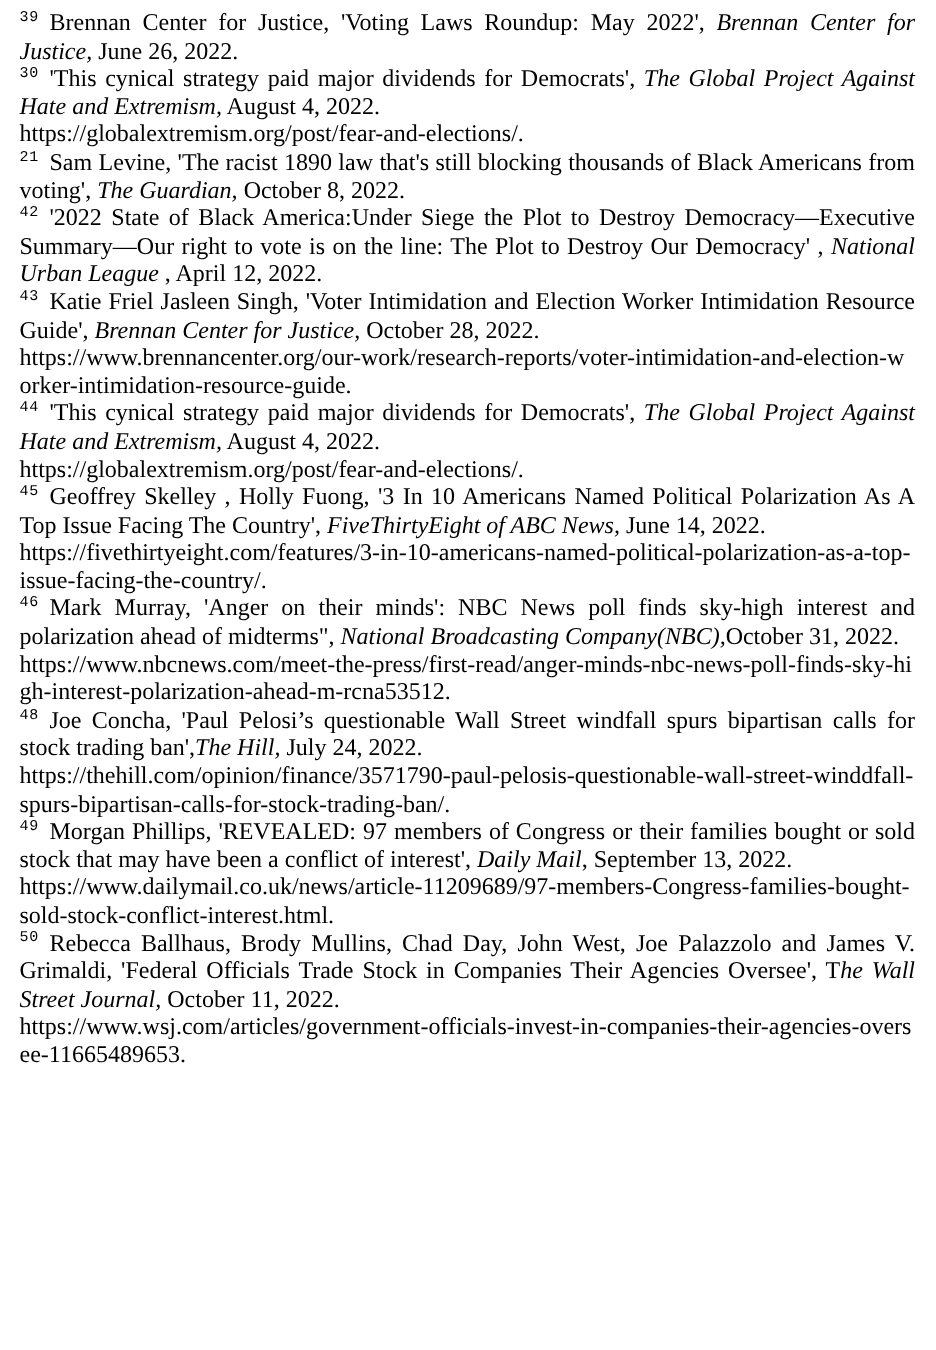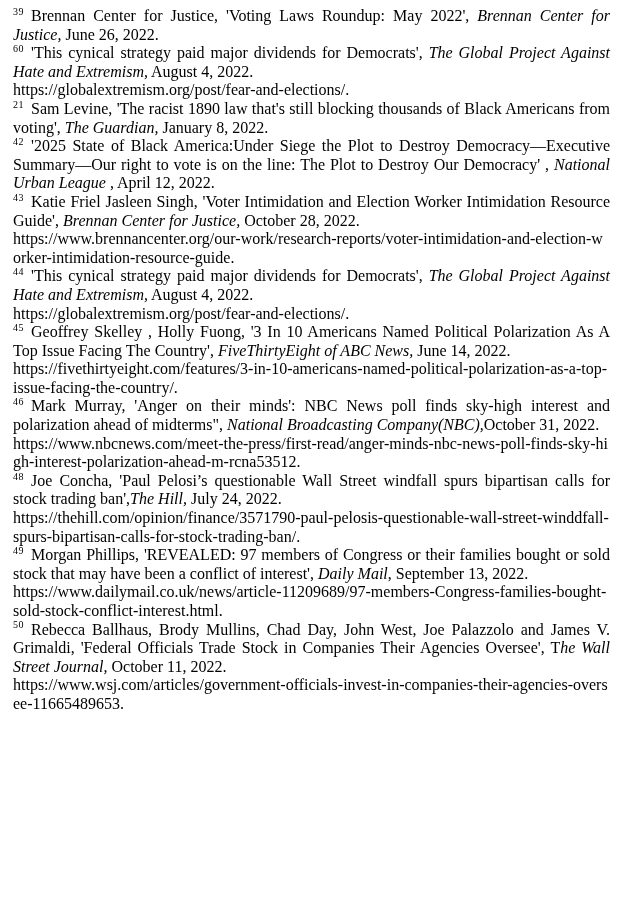--- a/index.html
+++ b/index.html
@@ -28,38 +28,39 @@
   p.footnote {
     margin: 0;
     padding: 0;
   }
   sup.fn-num {
     font-size: 10px;
     line-height: 0;
     vertical-align: super;
     margin-right: 7px;
     letter-spacing: 0.5px;
+    font-family: Liberation Mono, monospace;
   }
   .fn-cite i {
     font-style: italic;
   }
   .fn-url {
     display: block;
     word-break: break-all;
   }
 </style>
 </head>
 <body>
 
 <main class="page">
   <section>
       <p class="footnote"><sup class="fn-num">39</sup><span class="fn-cite"><span>Brennan Center for Justice, 'Voting Laws Roundup: May 2022', </span><i>Brennan Center for Justice,</i><span> June 26, 2022.</span></span></p>
-      <p class="footnote"><sup class="fn-num">60</sup><span class="fn-cite"><span>'This cynical strategy paid major dividends for Democrats', </span><i>The Global Project Against Hate and Extremism,</i><span> August 4, 2022.</span></span><span class="fn-url">https://globalextremism.org/post/fear-and-elections/.</span></p>
-      <p class="footnote"><sup class="fn-num">21</sup><span class="fn-cite"><span>Sam Levine, 'The racist 1890 law that's still blocking thousands of Black Americans from voting', </span><i>The Guardian,</i><span> January 8, 2022.</span></span></p>
-      <p class="footnote"><sup class="fn-num">42</sup><span class="fn-cite"><span>'2025 State of Black America:Under Siege the Plot to Destroy Democracy—Executive Summary—Our right to vote is on the line: The Plot to Destroy Our Democracy' , </span><i>National Urban League</i><span> , April 12, 2022.</span></span></p>
+      <p class="footnote"><sup class="fn-num">30</sup><span class="fn-cite"><span>'This cynical strategy paid major dividends for Democrats', </span><i>The Global Project Against Hate and Extremism,</i><span> August 4, 2022.</span></span><span class="fn-url">https://globalextremism.org/post/fear-and-elections/.</span></p>
+      <p class="footnote"><sup class="fn-num">21</sup><span class="fn-cite"><span>Sam Levine, 'The racist 1890 law that's still blocking thousands of Black Americans from voting', </span><i>The Guardian,</i><span> October 8, 2022.</span></span></p>
+      <p class="footnote"><sup class="fn-num">42</sup><span class="fn-cite"><span>'2022 State of Black America:Under Siege the Plot to Destroy Democracy—Executive Summary—Our right to vote is on the line: The Plot to Destroy Our Democracy' , </span><i>National Urban League</i><span> , April 12, 2022.</span></span></p>
       <p class="footnote"><sup class="fn-num">43</sup><span class="fn-cite"><span>Katie Friel Jasleen Singh, 'Voter Intimidation and Election Worker Intimidation Resource Guide', </span><i>Brennan Center for Justice,</i><span> October 28, 2022.</span></span><span class="fn-url">https://www.brennancenter.org/our-work/research-reports/voter-intimidation-and-election-worker-intimidation-resource-guide.</span></p>
       <p class="footnote"><sup class="fn-num">44</sup><span class="fn-cite"><span>'This cynical strategy paid major dividends for Democrats', </span><i>The Global Project Against Hate and Extremism,</i><span> August 4, 2022.</span></span><span class="fn-url">https://globalextremism.org/post/fear-and-elections/.</span></p>
       <p class="footnote"><sup class="fn-num">45</sup><span class="fn-cite"><span>Geoffrey Skelley , Holly Fuong, '3 In 10 Americans Named Political Polarization As A Top Issue Facing The Country', </span><i>FiveThirtyEight of ABC News,</i><span> June 14, 2022.</span></span><span class="fn-url">https://fivethirtyeight.com/features/3-in-10-americans-named-political-polarization-as-a-top-issue-facing-the-country/.</span></p>
       <p class="footnote"><sup class="fn-num">46</sup><span class="fn-cite"><span>Mark Murray, 'Anger on their minds': NBC News poll finds sky-high interest and polarization ahead of midterms", </span><i>National Broadcasting Company(NBC),</i><span>October 31, 2022.</span></span><span class="fn-url">https://www.nbcnews.com/meet-the-press/first-read/anger-minds-nbc-news-poll-finds-sky-high-interest-polarization-ahead-m-rcna53512.</span></p>
       <p class="footnote"><sup class="fn-num">48</sup><span class="fn-cite"><span>Joe Concha, 'Paul Pelosi’s questionable Wall Street windfall spurs bipartisan calls for stock trading ban',</span><i>The Hill,</i><span> July 24, 2022.</span></span><span class="fn-url">https://thehill.com/opinion/finance/3571790-paul-pelosis-questionable-wall-street-winddfall-spurs-bipartisan-calls-for-stock-trading-ban/.</span></p>
       <p class="footnote"><sup class="fn-num">49</sup><span class="fn-cite"><span>Morgan Phillips, 'REVEALED: 97 members of Congress or their families bought or sold stock that may have been a conflict of interest', </span><i>Daily Mail</i><span>, September 13, 2022.</span></span><span class="fn-url">https://www.dailymail.co.uk/news/article-11209689/97-members-Congress-families-bought-sold-stock-conflict-interest.html.</span></p>
       <p class="footnote"><sup class="fn-num">50</sup><span class="fn-cite"><span>Rebecca Ballhaus, Brody Mullins, Chad Day, John West, Joe Palazzolo and James V. Grimaldi, 'Federal Officials Trade Stock in Companies Their Agencies Oversee', </span><span>T</span><i>he Wall Street Journal,</i><span> October 11, 2022.</span></span><span class="fn-url">https://www.wsj.com/articles/government-officials-invest-in-companies-their-agencies-oversee-11665489653.</span></p>
     </section>
 </main>
 

